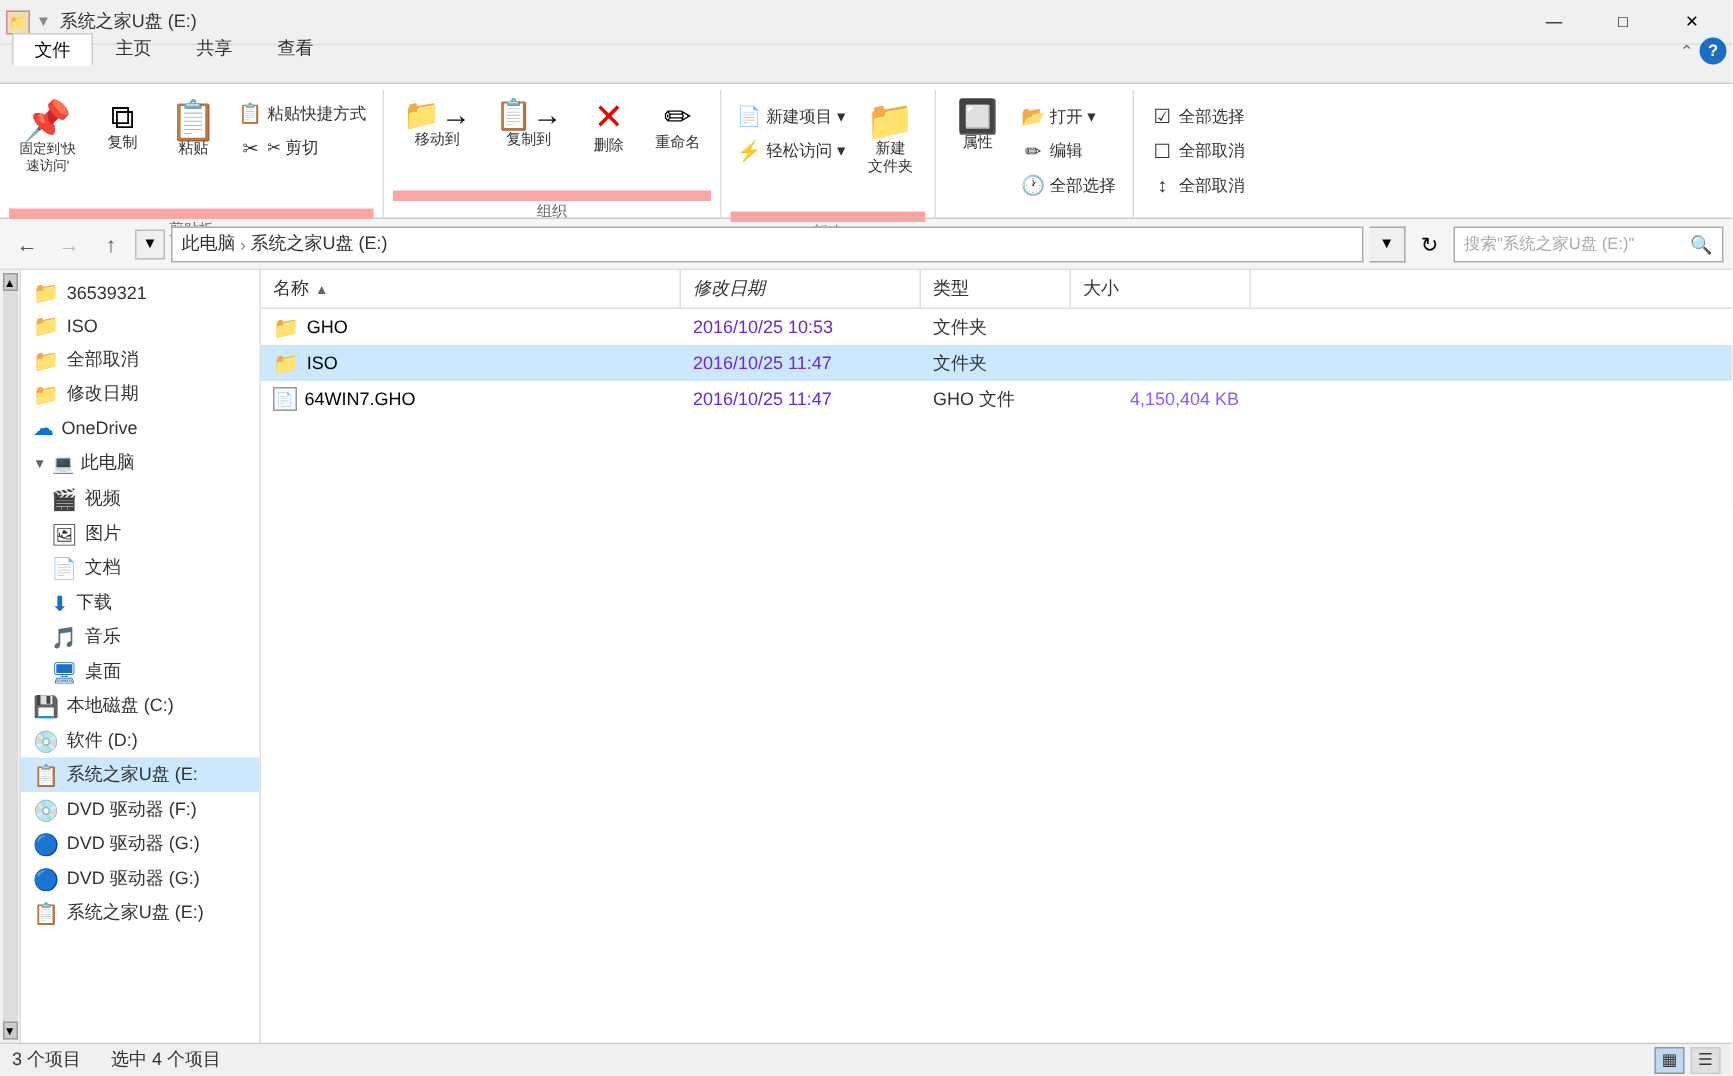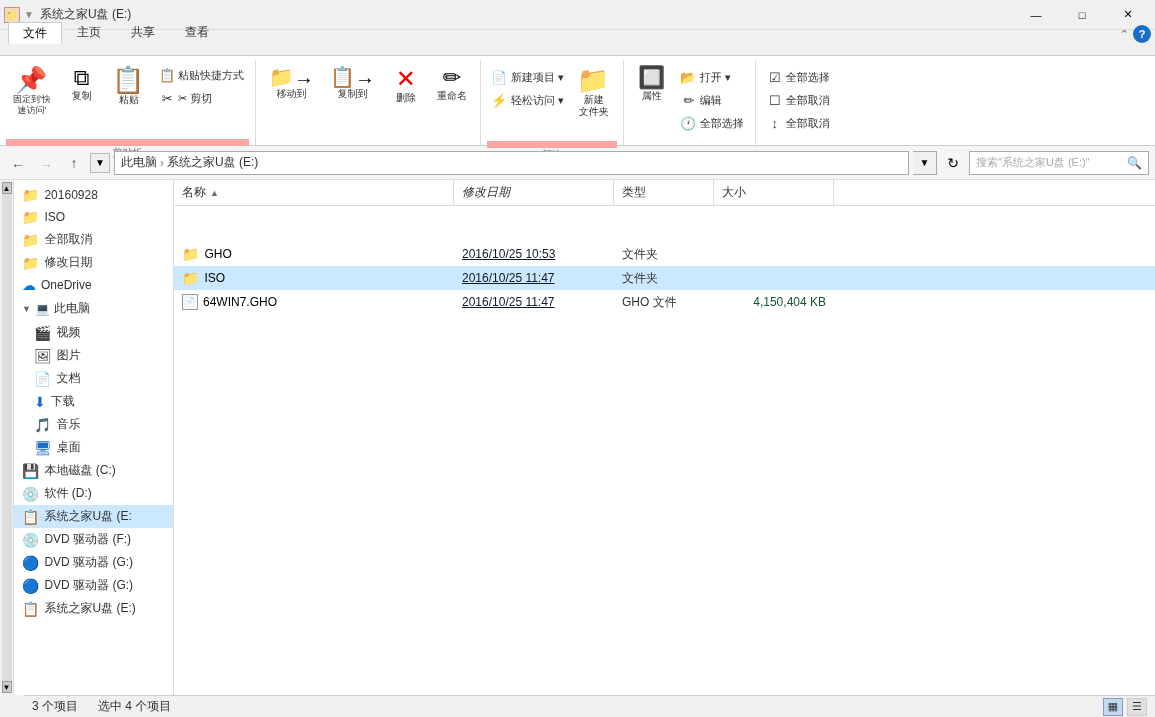--- a/index.html
+++ b/index.html
@@ -169,21 +169,20 @@
       gap: 4px;
     }
     .expand-arrow { font-size: 9px; color: #666; }
 
     
     .file-area {
       flex: 1;
       background: white;
       display: flex;
       flex-direction: column;
-      gap: 36px;
     }
     .file-list-header {
       display: flex;
       background: white;
       border-bottom: 1px solid #ddd;
       padding: 0;
       height: 26px;
     }
     .col-header {
       display: flex;
@@ -214,38 +213,37 @@
       padding: 0 8px;
       font-size: 12px;
       overflow: hidden;
       text-overflow: ellipsis;
       white-space: nowrap;
       display: flex;
       align-items: center;
       gap: 5px;
     }
     .cell-name { width: 280px; }
-    .cell-date { width: 160px; color: #0f172a; text-decoration: underline; }
+    .cell-date { width: 160px; color: #6d28d9; }
     .cell-type { width: 100px; color: #333; }
-    .cell-size { width: 120px; color: #14532d; justify-content: flex-end; }
+    .cell-size { width: 120px; color: #8b5cf6; justify-content: flex-end; }
 
     .folder-icon { color: #ffa500; font-size: 14px; }
 
     
     .status-bar {
       height: 22px;
       background: #f0f0f0;
       border-top: 1px solid #ccc;
       display: flex;
       align-items: center;
       padding: 0 8px;
       font-size: 12px;
       color: #333;
       gap: 20px;
-      margin-left: 24px;
     }
     .status-right {
       margin-left: auto;
       display: flex;
       gap: 4px;
     }
     .view-btn {
       width: 20px; height: 18px; border: 1px solid #ccc; background: #e0e0e0;
       cursor: pointer; display: flex; align-items: center; justify-content: center; font-size: 11px;
     }
@@ -339,20 +337,21 @@
       </div>
       <div class="ribbon-big-btn">
         <div class="big-icon" style="color:#e00;font-size:24px;">✕</div>
         <div class="big-label">删除</div>
       </div>
       <div class="ribbon-big-btn">
         <div class="big-icon" style="font-size:22px;">✏</div>
         <div class="big-label">重命名</div>
       </div>
     </div>
+    <div class="ribbon-group-label">组织</div>
   </div>
 
   <div class="ribbon-group">
     <div class="ribbon-group-content">
       <div class="ribbon-col" style="padding-top:4px;">
         <div class="ribbon-btn-small">
           <div class="s-icon">📄</div>
           <span>新建项目 ▾</span>
         </div>
         <div class="ribbon-btn-small">
@@ -436,21 +435,21 @@
 
   <div style="width:14px;background:#f0f0f0;border-right:1px solid #ddd;display:flex;flex-direction:column;align-items:center;padding:2px 0;">
     <div style="width:10px;height:12px;background:#ccc;border:1px solid #999;display:flex;align-items:center;justify-content:center;cursor:pointer;font-size:8px;">▲</div>
     <div style="flex:1;width:10px;background:#ddd;"></div>
     <div style="width:10px;height:12px;background:#ccc;border:1px solid #999;display:flex;align-items:center;justify-content:center;cursor:pointer;font-size:8px;">▼</div>
   </div>
 
   <div class="sidebar">
     <div class="sidebar-item">
       <span class="s-icon">📁</span>
-      <span class="s-label">20160928</span>
+      <span class="s-label">36539321</span>
     </div>
     <div class="sidebar-item">
       <span class="s-icon">📁</span>
       <span class="s-label">ISO</span>
     </div>
     <div class="sidebar-item">
       <span class="s-icon">📁</span>
       <span class="s-label">全部取消</span>
     </div>
     <div class="sidebar-item">

